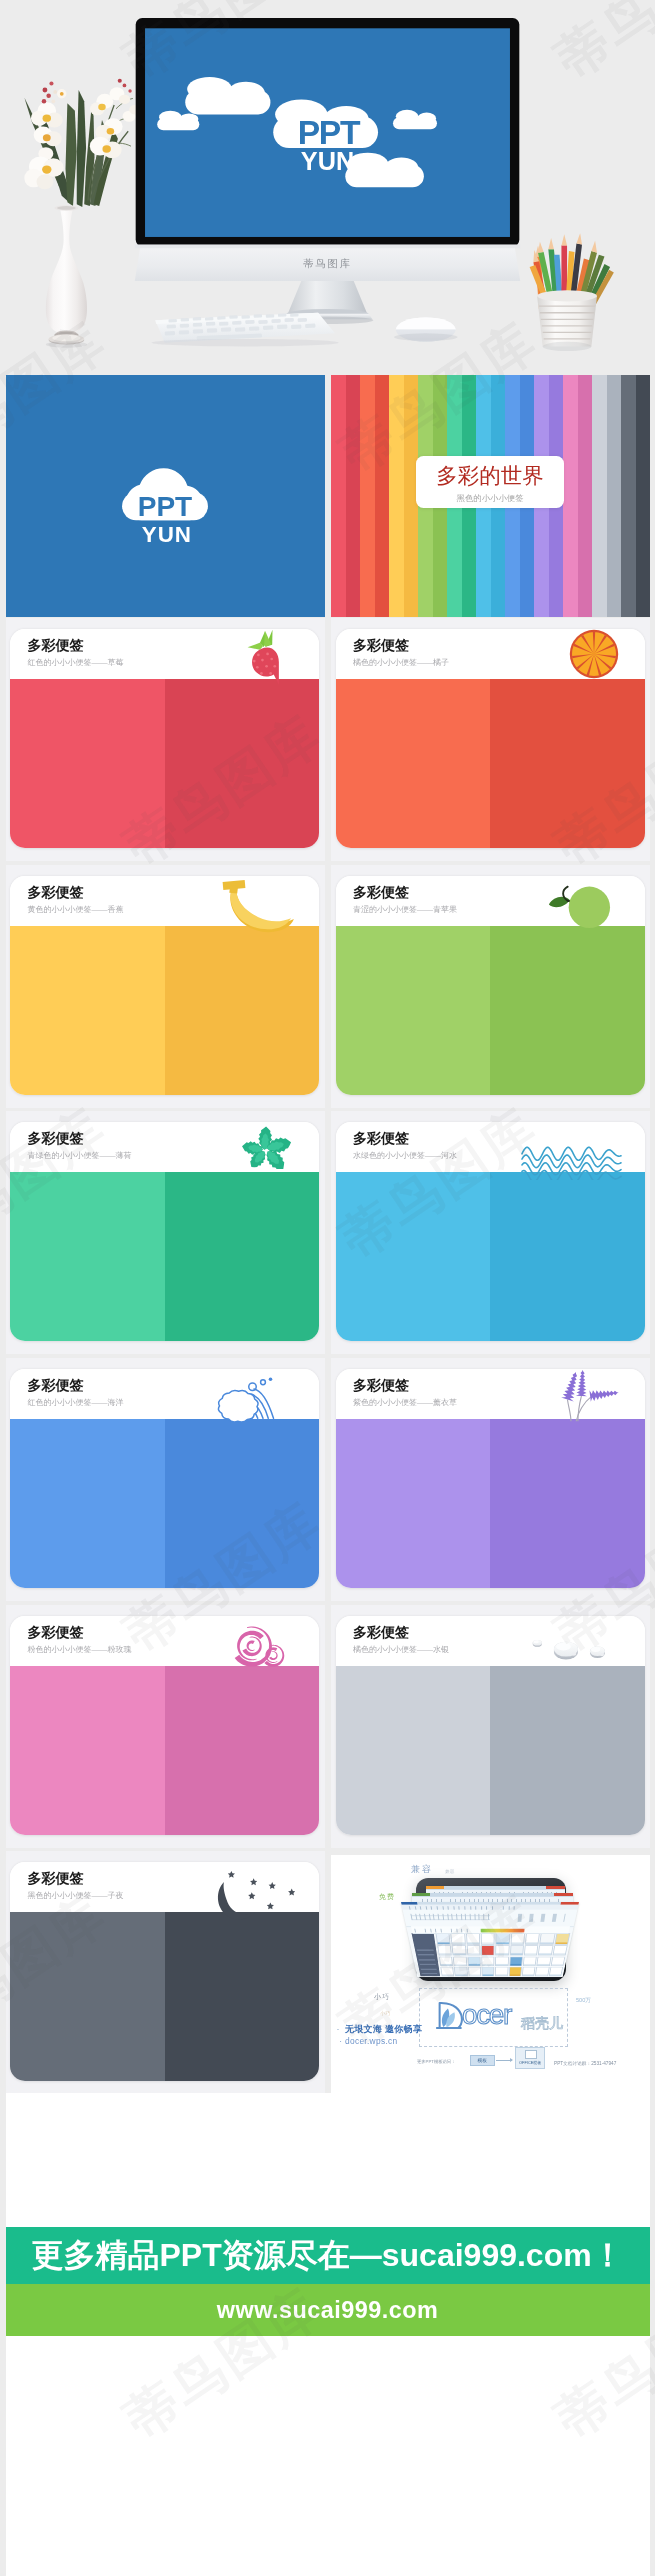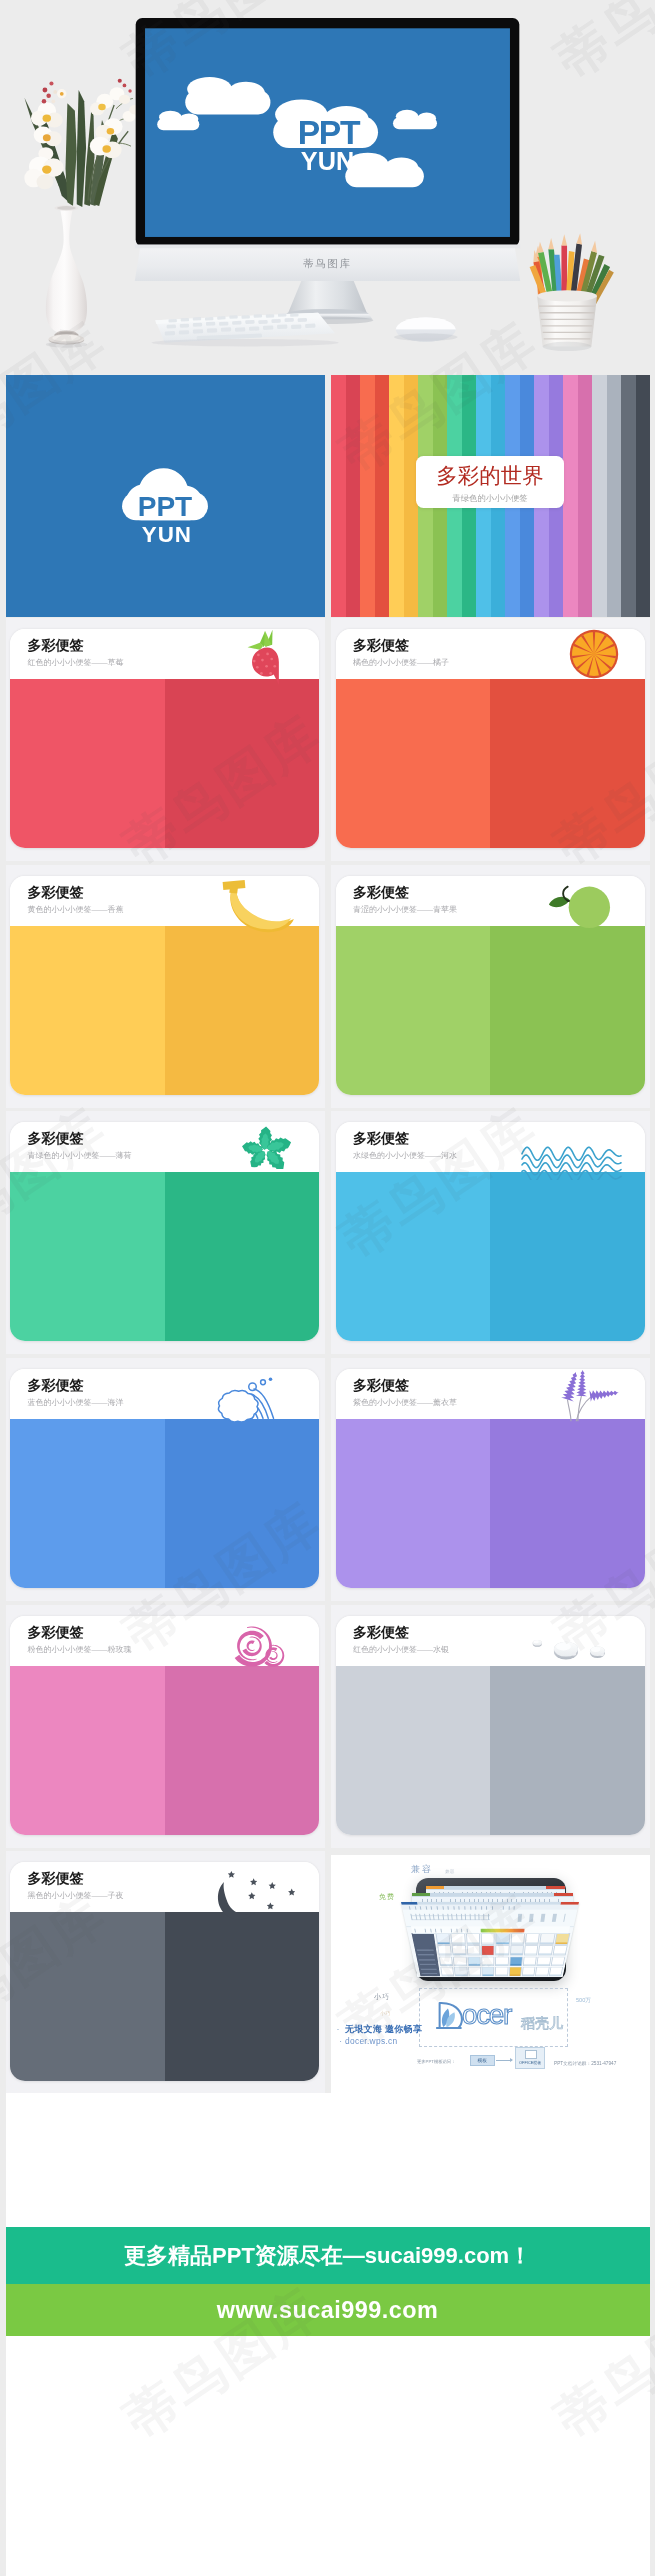--- a/index.html
+++ b/index.html
@@ -103,21 +103,21 @@
     border-top:2.3px solid transparent;border-bottom:2.3px solid transparent;}
   .dk-fbtn2{position:absolute;left:184px;top:192px;width:28px;height:19.7px;background:#e6eff7;
     border:0.5px solid #bcd0e2;}
   .dk-fbtn2 .ic{position:absolute;left:9.4px;top:1.9px;width:9.4px;height:7.5px;background:#fff;border:0.5px solid #aac0d4;}
   .dk-fbtn2 .lb{position:absolute;left:-1.9px;top:12px;width:32px;text-align:center;font-size:3.9px;color:#37628f;white-space:nowrap;}
   .dk-fqq{position:absolute;left:223px;top:205px;width:98px;text-align:left;font-size:4.7px;color:#8390a0;white-space:nowrap;}
 
   
   .banner1{position:absolute;left:5.6px;width:644px;background:#1abc8c;display:flex;align-items:center;justify-content:center;}
   .banner2{position:absolute;left:5.6px;width:644px;background:#7ac943;display:flex;align-items:center;justify-content:center;}
-  .banner1 .txt{color:#fff;font-weight:bold;font-size:22px;letter-spacing:0px;white-space:nowrap;}
+  .banner1 .txt{color:#fff;font-weight:bold;font-size:32px;letter-spacing:0px;white-space:nowrap;}
   .banner2 .txt{color:#fff;font-weight:bold;font-size:23.4px;letter-spacing:0.5px;white-space:nowrap;}
 
   
   .wmlayer{position:absolute;left:0;top:0;width:655px;height:2576px;pointer-events:none;z-index:5;opacity:.055;}
   .wm{position:absolute;color:#4a4a52;font-size:52px;font-weight:bold;font-family:"Liberation Serif",serif;letter-spacing:3.7px;transform:rotate(-34deg);transform-origin:0 0;white-space:nowrap;pointer-events:none;}
 
   
   .sheet{position:absolute;left:5.6px;width:644px;background:#fff;}
 </style>
 </head>
@@ -412,21 +412,21 @@
         <i style="background: rgb(150, 122, 222);"></i>
         <i style="background: rgb(236, 135, 192);"></i>
         <i style="background: rgb(215, 112, 173);"></i>
         <i style="background: rgb(204, 209, 217);"></i>
         <i style="background: rgb(170, 178, 189);"></i>
         <i style="background: rgb(101, 109, 120);"></i>
         <i style="background: rgb(67, 74, 84);"></i>
       </div>
     <div class="titlebox" style="left:85px;top:81px;width:148px;height:52px">
       <div class="t1" style="font-size:21.5px;line-height:21.5px;padding-top:10.3px">多彩的世界</div>
-      <div class="t2" style="font-size:8.4px;line-height:10.3px;padding-top:5.6px;letter-spacing:0px">青绿色的小小小便签</div>
+      <div class="t2" style="font-size:8.4px;line-height:10.3px;padding-top:5.6px;letter-spacing:0px">黑色的小小小便签</div>
     </div>
   </div>
 
   <div id="noteslides">
       <div class="slide note l" style="top: 618px; height: 243px;">
         <div class="note-card">
           <div class="note-head">
             <div class="note-title">多彩便签</div>
             <div class="note-sub">红色的小小小便签——草莓</div>
           </div>
@@ -578,21 +578,21 @@
           <div class="note-body">
             <span style="background:#4fc0e8"></span>
             <span style="background:#3bafda"></span>
           </div>
         </div>
       </div>
       <div class="slide note l" style="top: 1358px; height: 243px;">
         <div class="note-card">
           <div class="note-head">
             <div class="note-title">多彩便签</div>
-            <div class="note-sub">蓝色的小小小便签——海洋</div>
+            <div class="note-sub">红色的小小小便签——海洋</div>
           </div>
           <div class="note-icon" style="left:197px;top:7.5px">
             <svg width="79" height="45" viewBox="0 0 84 60">
    <g fill="none" stroke="#4a89dc" stroke-width="2" stroke-linecap="round" stroke-linejoin="round">
      <path d="M52 16 C62 18 70 30 78 55"></path>
      <path d="M49 23 C59 27 66 38 71 55"></path>
      <path d="M45 31 C53 35 60 43 64 55"></path>
      <path d="M42 38 C48 41 54 47 57 55"></path>
      <path d="M39 45 C43 47 47 50 49 55"></path>
      <path d="M52.9 29.4 Q59.9 33.4 56.0 39.5 Q59.5 45.7 52.3 49.4 Q51.5 56.2 43.0 56.6 Q38.0 62.1 30.4 59.0 Q22.6 61.8 18.0 56.1 Q9.5 55.4 9.1 48.6 Q2.1 44.6 6.0 38.5 Q2.5 32.3 9.7 28.6 Q10.5 21.8 19.0 21.4 Q24.0 15.9 31.6 19.0 Q39.4 16.2 44.0 21.9 Q52.5 22.6 52.9 29.4 Z" fill="#fff"></path>
@@ -656,21 +656,21 @@
           <div class="note-body">
             <span style="background:#ec87c0"></span>
             <span style="background:#d770ad"></span>
           </div>
         </div>
       </div>
       <div class="slide note r" style="top: 1605px; height: 243px;">
         <div class="note-card">
           <div class="note-head">
             <div class="note-title">多彩便签</div>
-            <div class="note-sub">红色的小小小便签——水银</div>
+            <div class="note-sub">橘色的小小小便签——水银</div>
           </div>
           <div class="note-icon" style="left:196px;top:16px">
             <svg width="75" height="30" viewBox="0 0 106 42">
    <defs>
      <linearGradient id="dropTop" x1="0" y1="0" x2="0" y2="1">
        <stop offset="0" stop-color="#fcfdfd"></stop>
                   <stop offset="1" stop-color="#eaedf0"></stop>
      </linearGradient>
      <linearGradient id="dropSide" x1="0" y1="0" x2="0" y2="1">
        <stop offset="0" stop-color="#dfe2e7"></stop>

